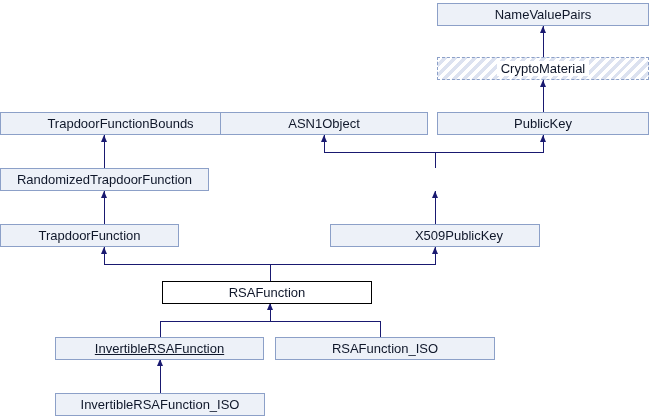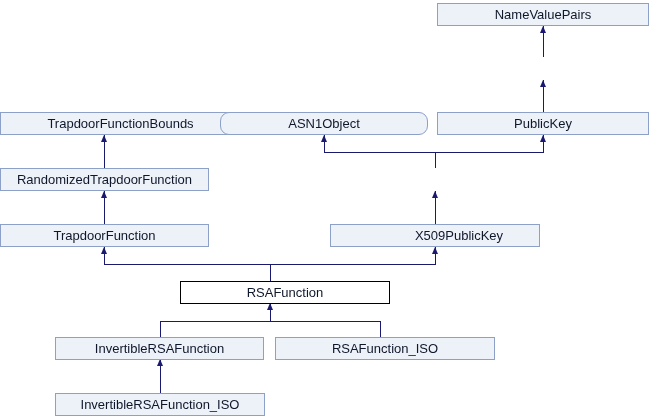--- a/index.html
+++ b/index.html
@@ -75,51 +75,54 @@
   <div class="vline" style="left:160px;top:321px;height:16px;"></div>
   <div class="vline" style="left:380px;top:321px;height:16px;"></div>
 
   <div class="vline" style="left:160px;top:359px;height:34px;"></div>
   <div class="ah" style="left:157px;top:359px;"></div>
 
   <div class="node" style="left:437px;top:3px;width:212px;">
     <span class="lbl">NameValuePairs</span>
   </div>
 
+  <div class="node virtual" style="left:437px;top:57px;width:212px;">
+    <span class="lbl">CryptoMaterial</span>
+  </div>
 
   <div class="node" style="left:0px;top:112px;width:241px;">
     <span class="lbl">TrapdoorFunctionBounds</span>
   </div>
 
-  <div class="node" style="left:220px;top:112px;width:208px;border-radius:9px;">
+  <div class="node" style="left:220px;top:112px;width:208px;">
     <span class="lbl">ASN1Object</span>
   </div>
 
   <div class="node" style="left:437px;top:112px;width:212px;">
     <span class="lbl">PublicKey</span>
   </div>
 
   <div class="node" style="left:0px;top:168px;width:209px;">
     <span class="lbl">RandomizedTrapdoorFunction</span>
   </div>
 
 
-  <div class="node" style="left:0px;top:224px;width:209px;">
+  <div class="node" style="left:0px;top:224px;width:179px;">
     <span class="lbl">TrapdoorFunction</span>
   </div>
 
   <div class="node" style="left:330px;top:224px;width:210px;padding-left:48px;">
     <span class="lbl">X509PublicKey</span>
   </div>
 
-  <div class="node current" style="left:180px;top:281px;width:210px;">
+  <div class="node current" style="left:162px;top:281px;width:210px;">
     <span class="lbl">RSAFunction</span>
   </div>
 
-  <div class="node" style="left:55px;top:337px;width:209px;">
+  <div class="node" style="left:55px;top:337px;width:209px;text-decoration:underline;">
     <span class="lbl">InvertibleRSAFunction</span>
   </div>
 
   <div class="node" style="left:275px;top:337px;width:220px;justify-content:center;">
     <span class="lbl">RSAFunction_ISO</span>
   </div>
 
   <div class="node" style="left:55px;top:393px;width:210px;">
     <span class="lbl">InvertibleRSAFunction_ISO</span>
   </div>

